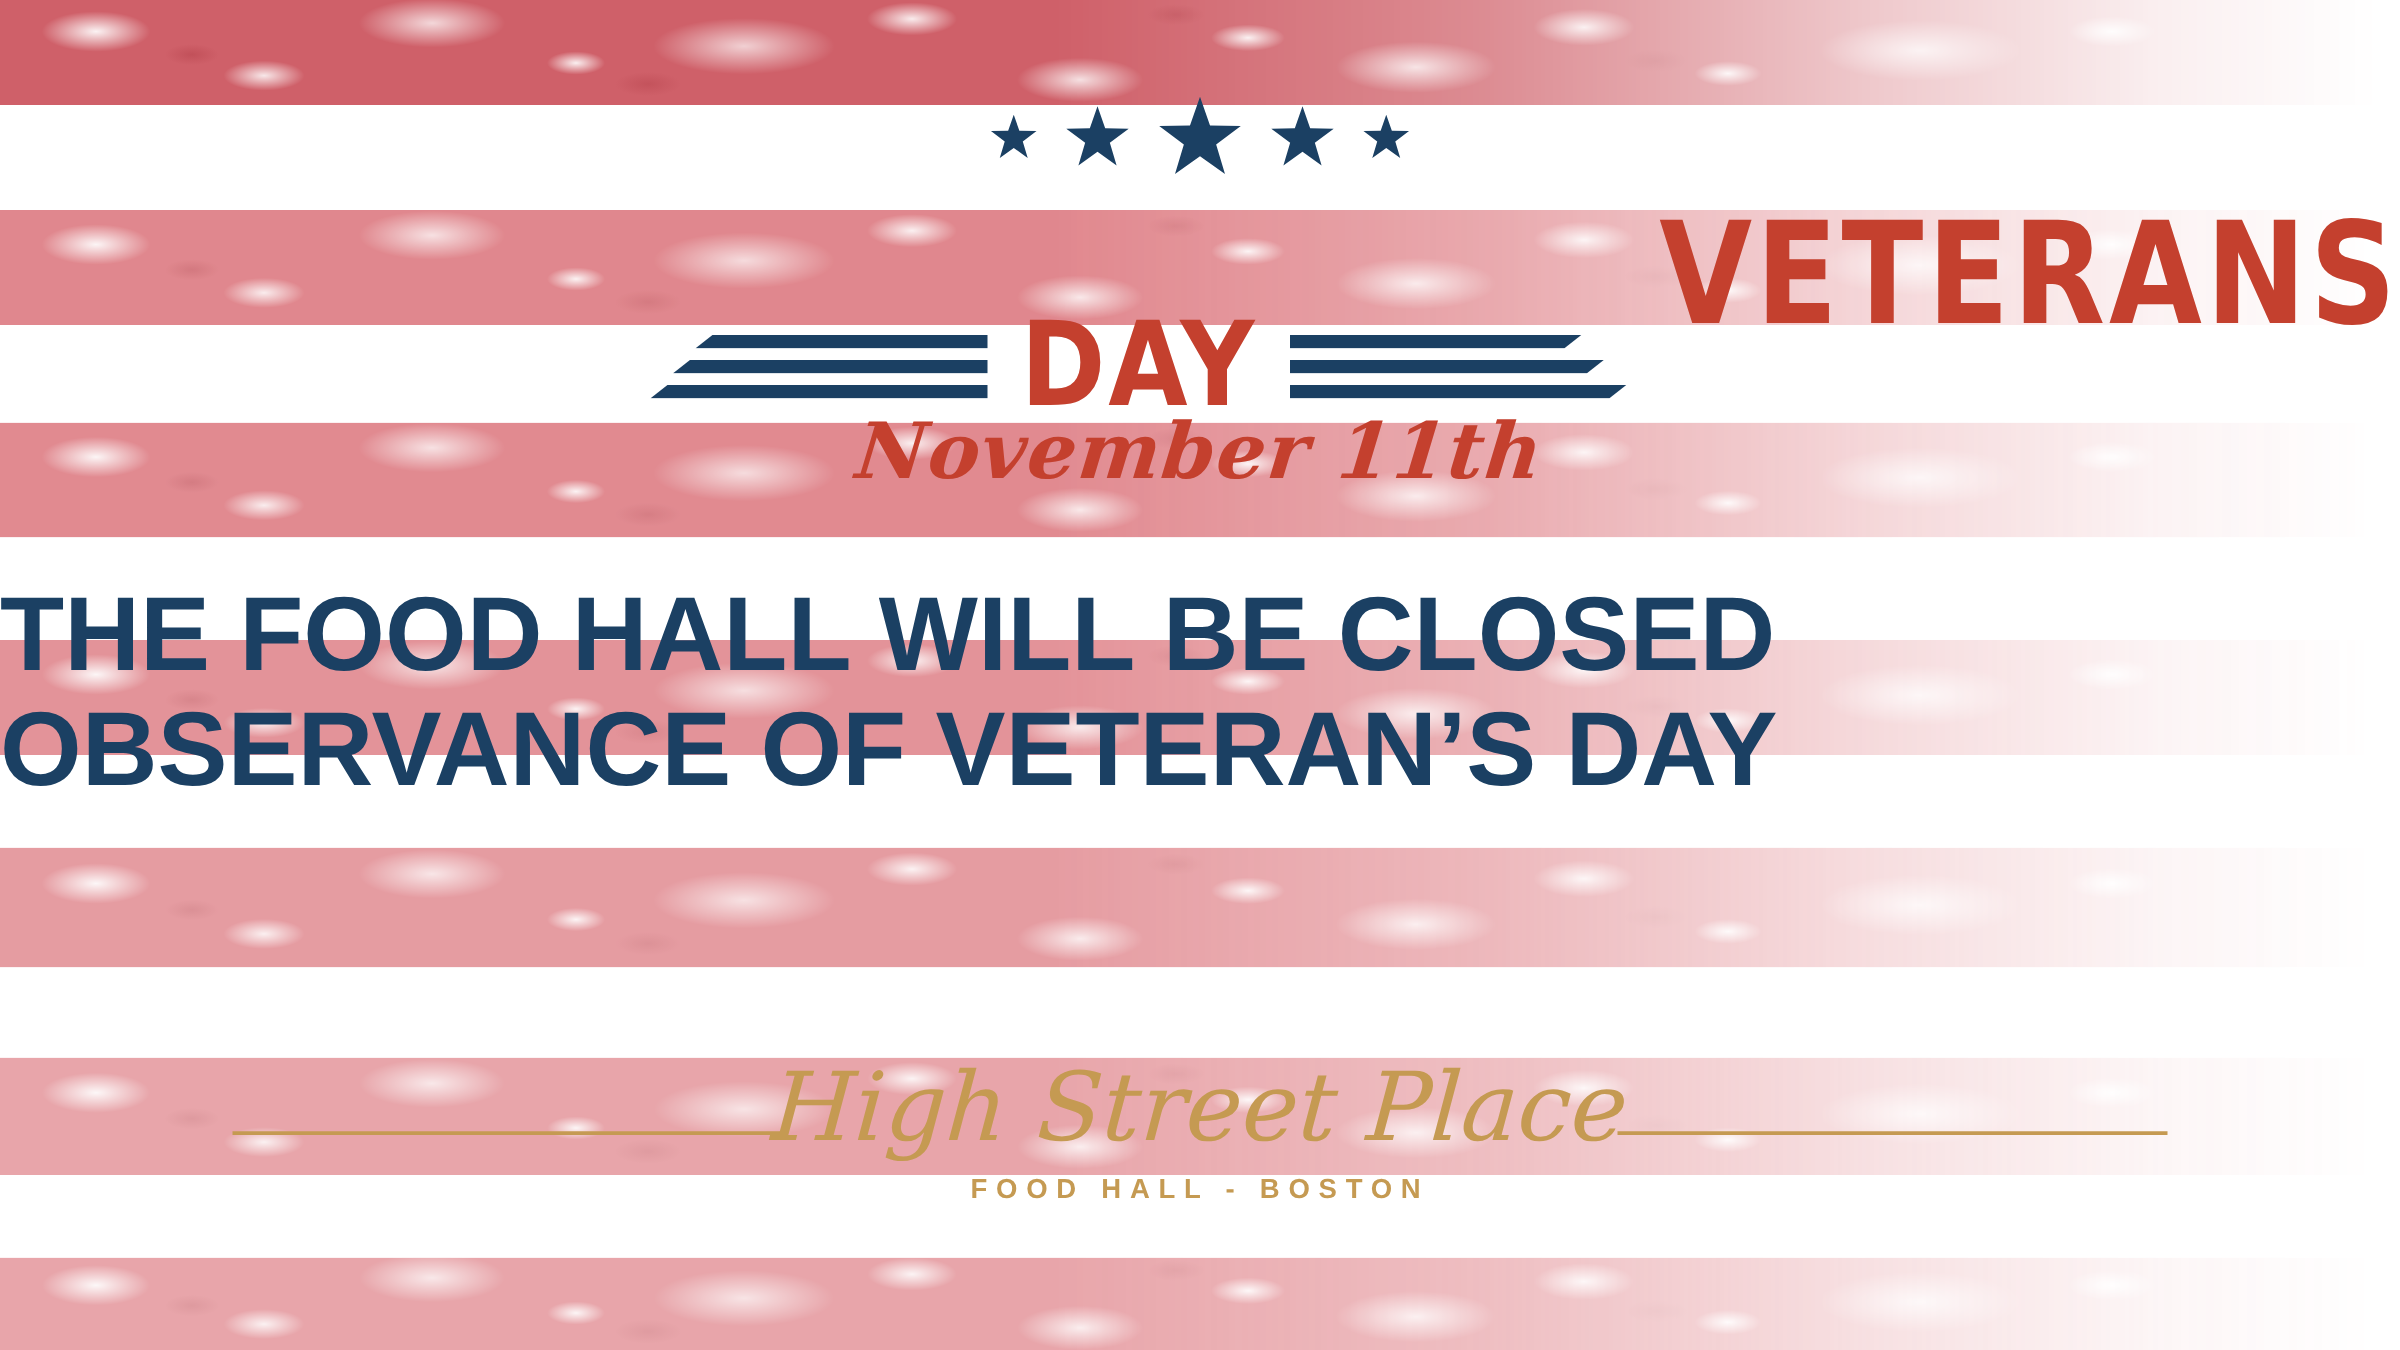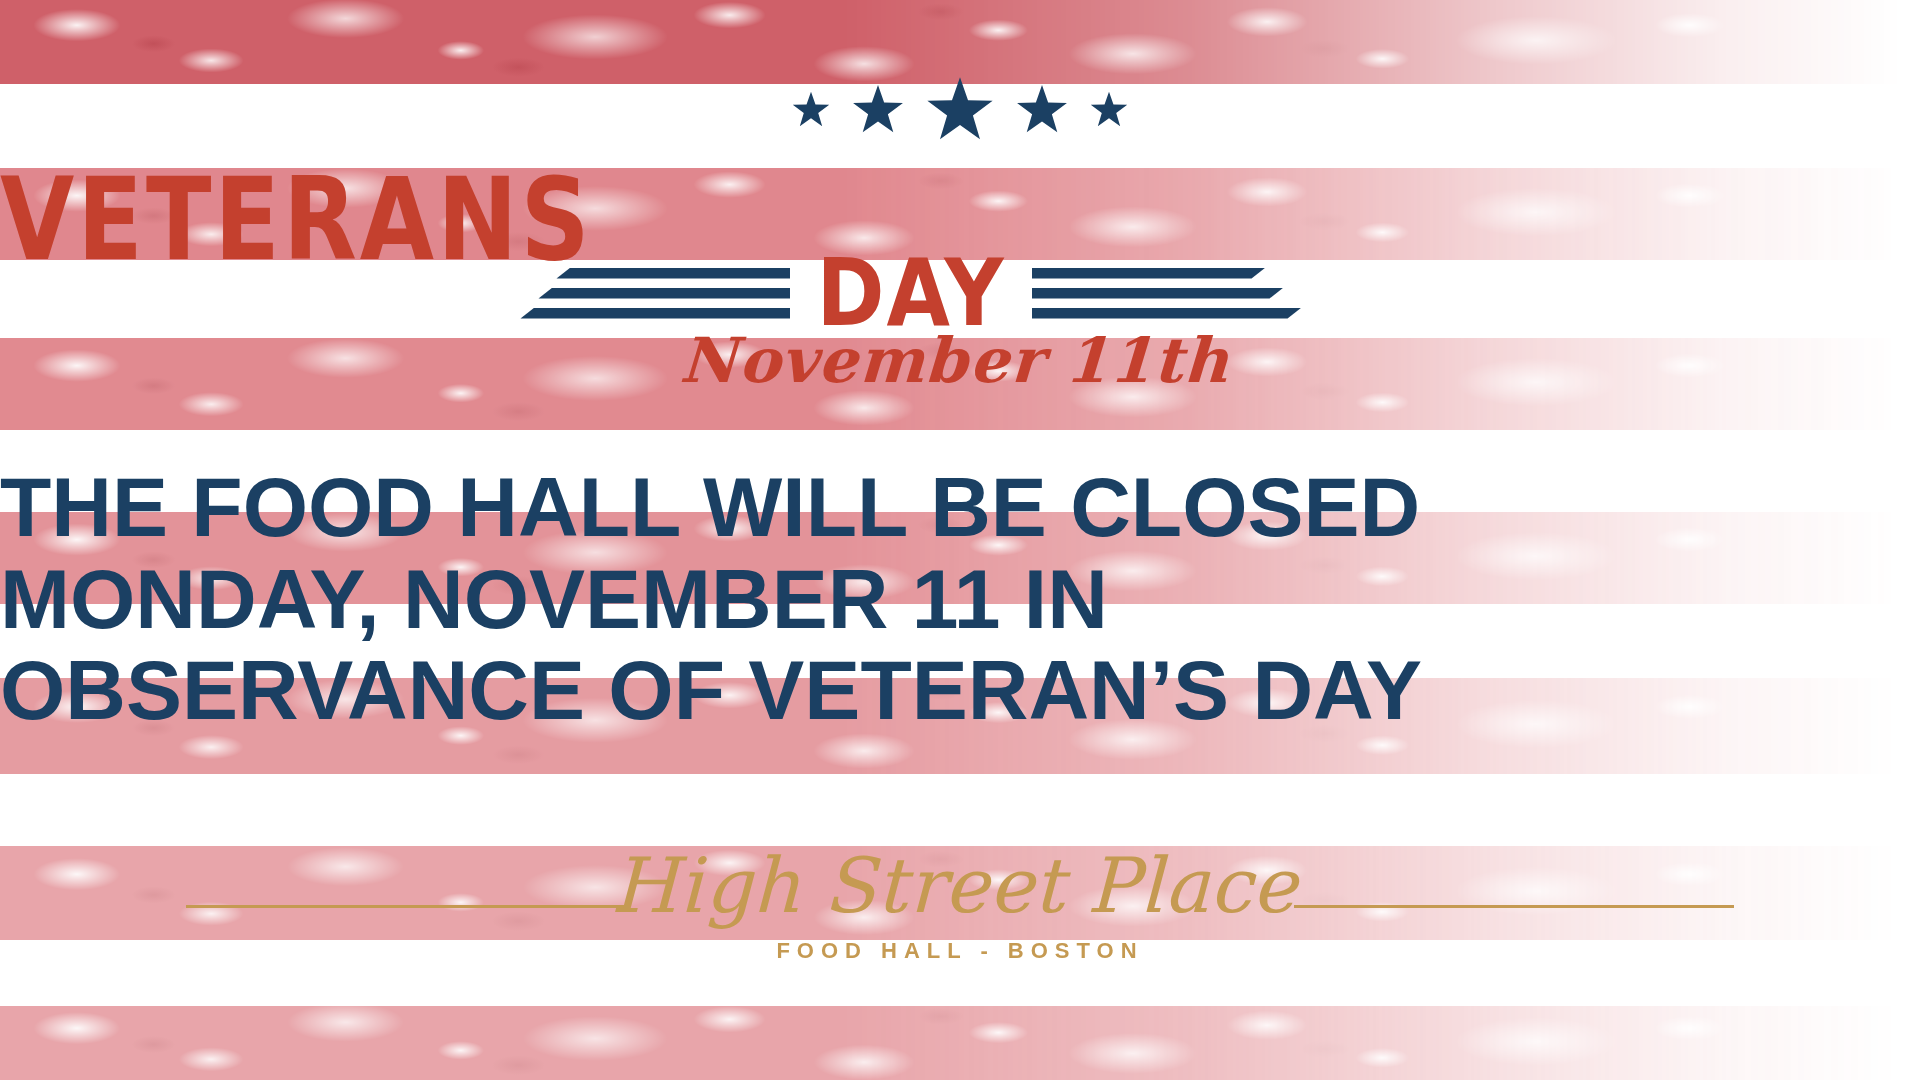--- a/index.html
+++ b/index.html
@@ -105,21 +105,21 @@
   .star {
     display: block;
   }
 
   
   .veterans-wrap {
     position: absolute;
     top: 163px;
     left: 0;
     width: 1920px;
-    text-align: left;
+    text-align: right;
   }
   .veterans {
     display: inline-block;
     font-family: "DejaVu Sans", sans-serif;
     font-weight: 700;
     font-size: 96px;
     line-height: 1;
     letter-spacing: 3px;
     color: #c4402e;
     transform: scaleY(1.18) scaleX(1.0);
@@ -310,21 +310,20 @@
         <div class="bar"></div>
         <div class="bar"></div>
         <div class="bar"></div>
       </div>
     </div>
 
     <div class="script-date">November 11th</div>
 
     <div class="headline">
       <div class="hl">THE FOOD HALL WILL BE CLOSED</div>
-      <div class="hl">MONDAY, NOVEMBER 11 IN</div>
       <div class="hl">OBSERVANCE OF VETERAN’S DAY</div>
     </div>
 
     <div class="logo-block">
       <div class="rule left"></div>
       <div class="logo">
         <span class="logo-script">High Street Place</span>
         <div class="logo-sub">FOOD HALL - BOSTON</div>
       </div>
       <div class="rule right"></div>

